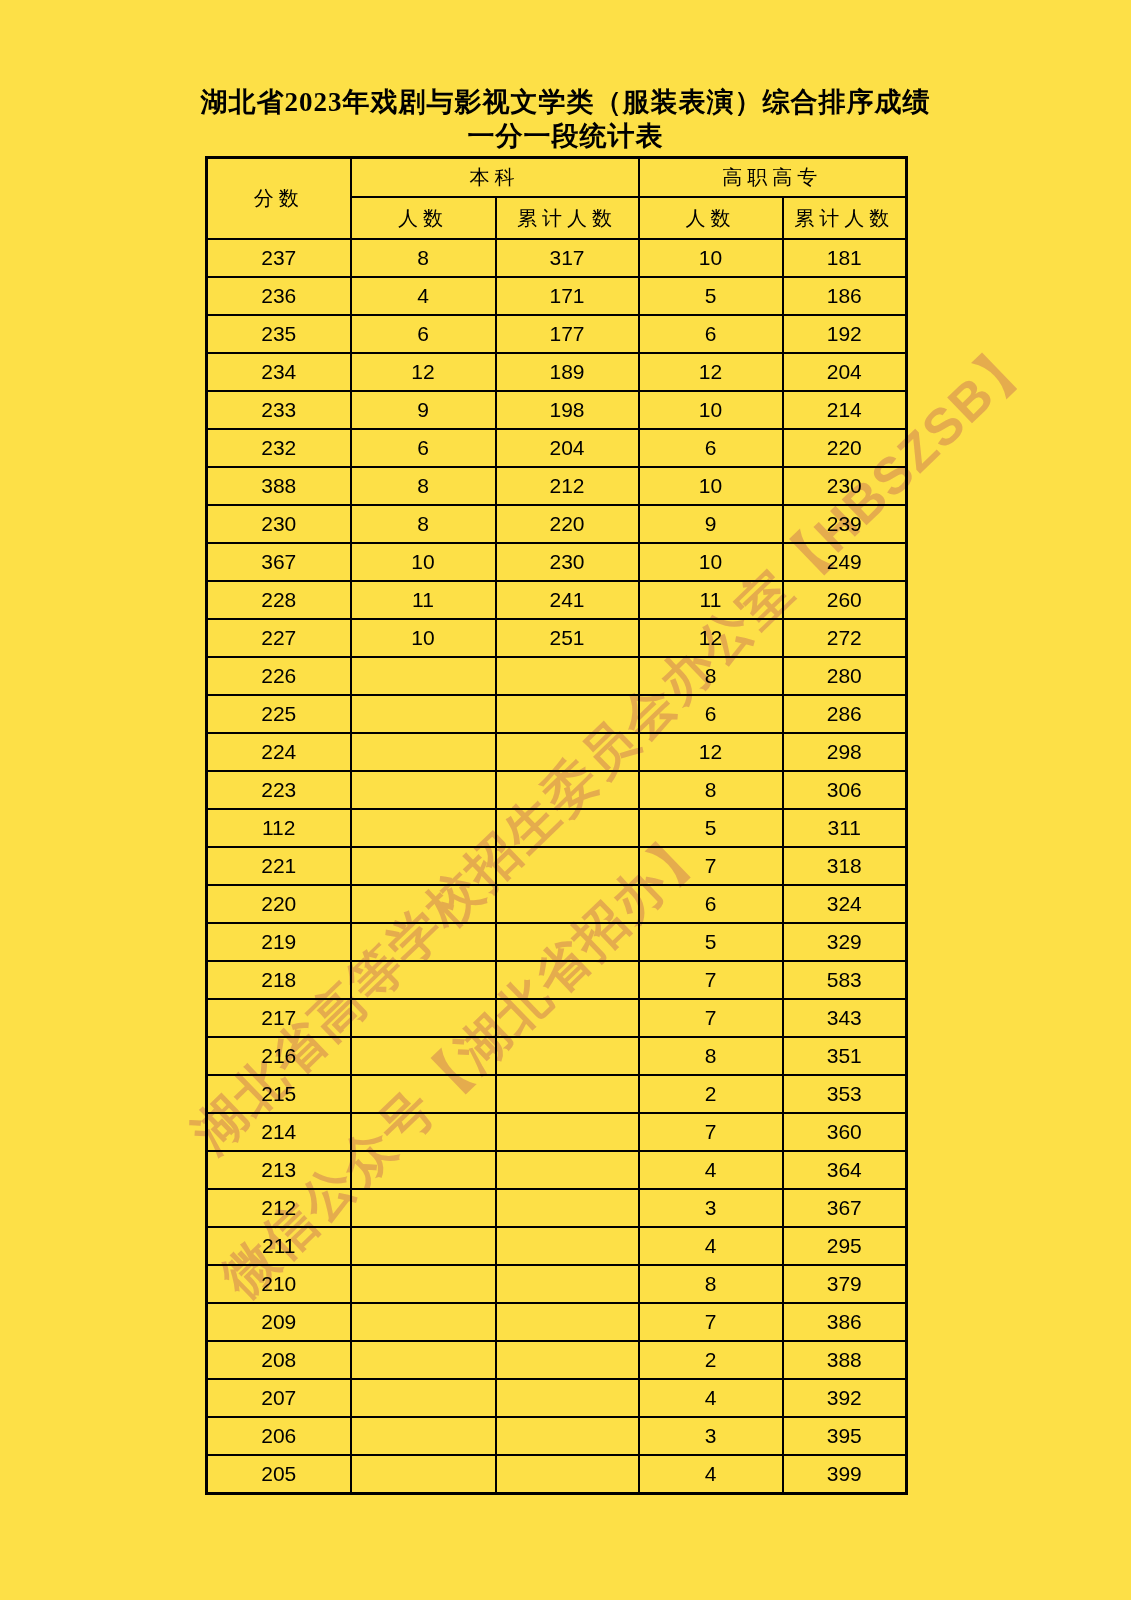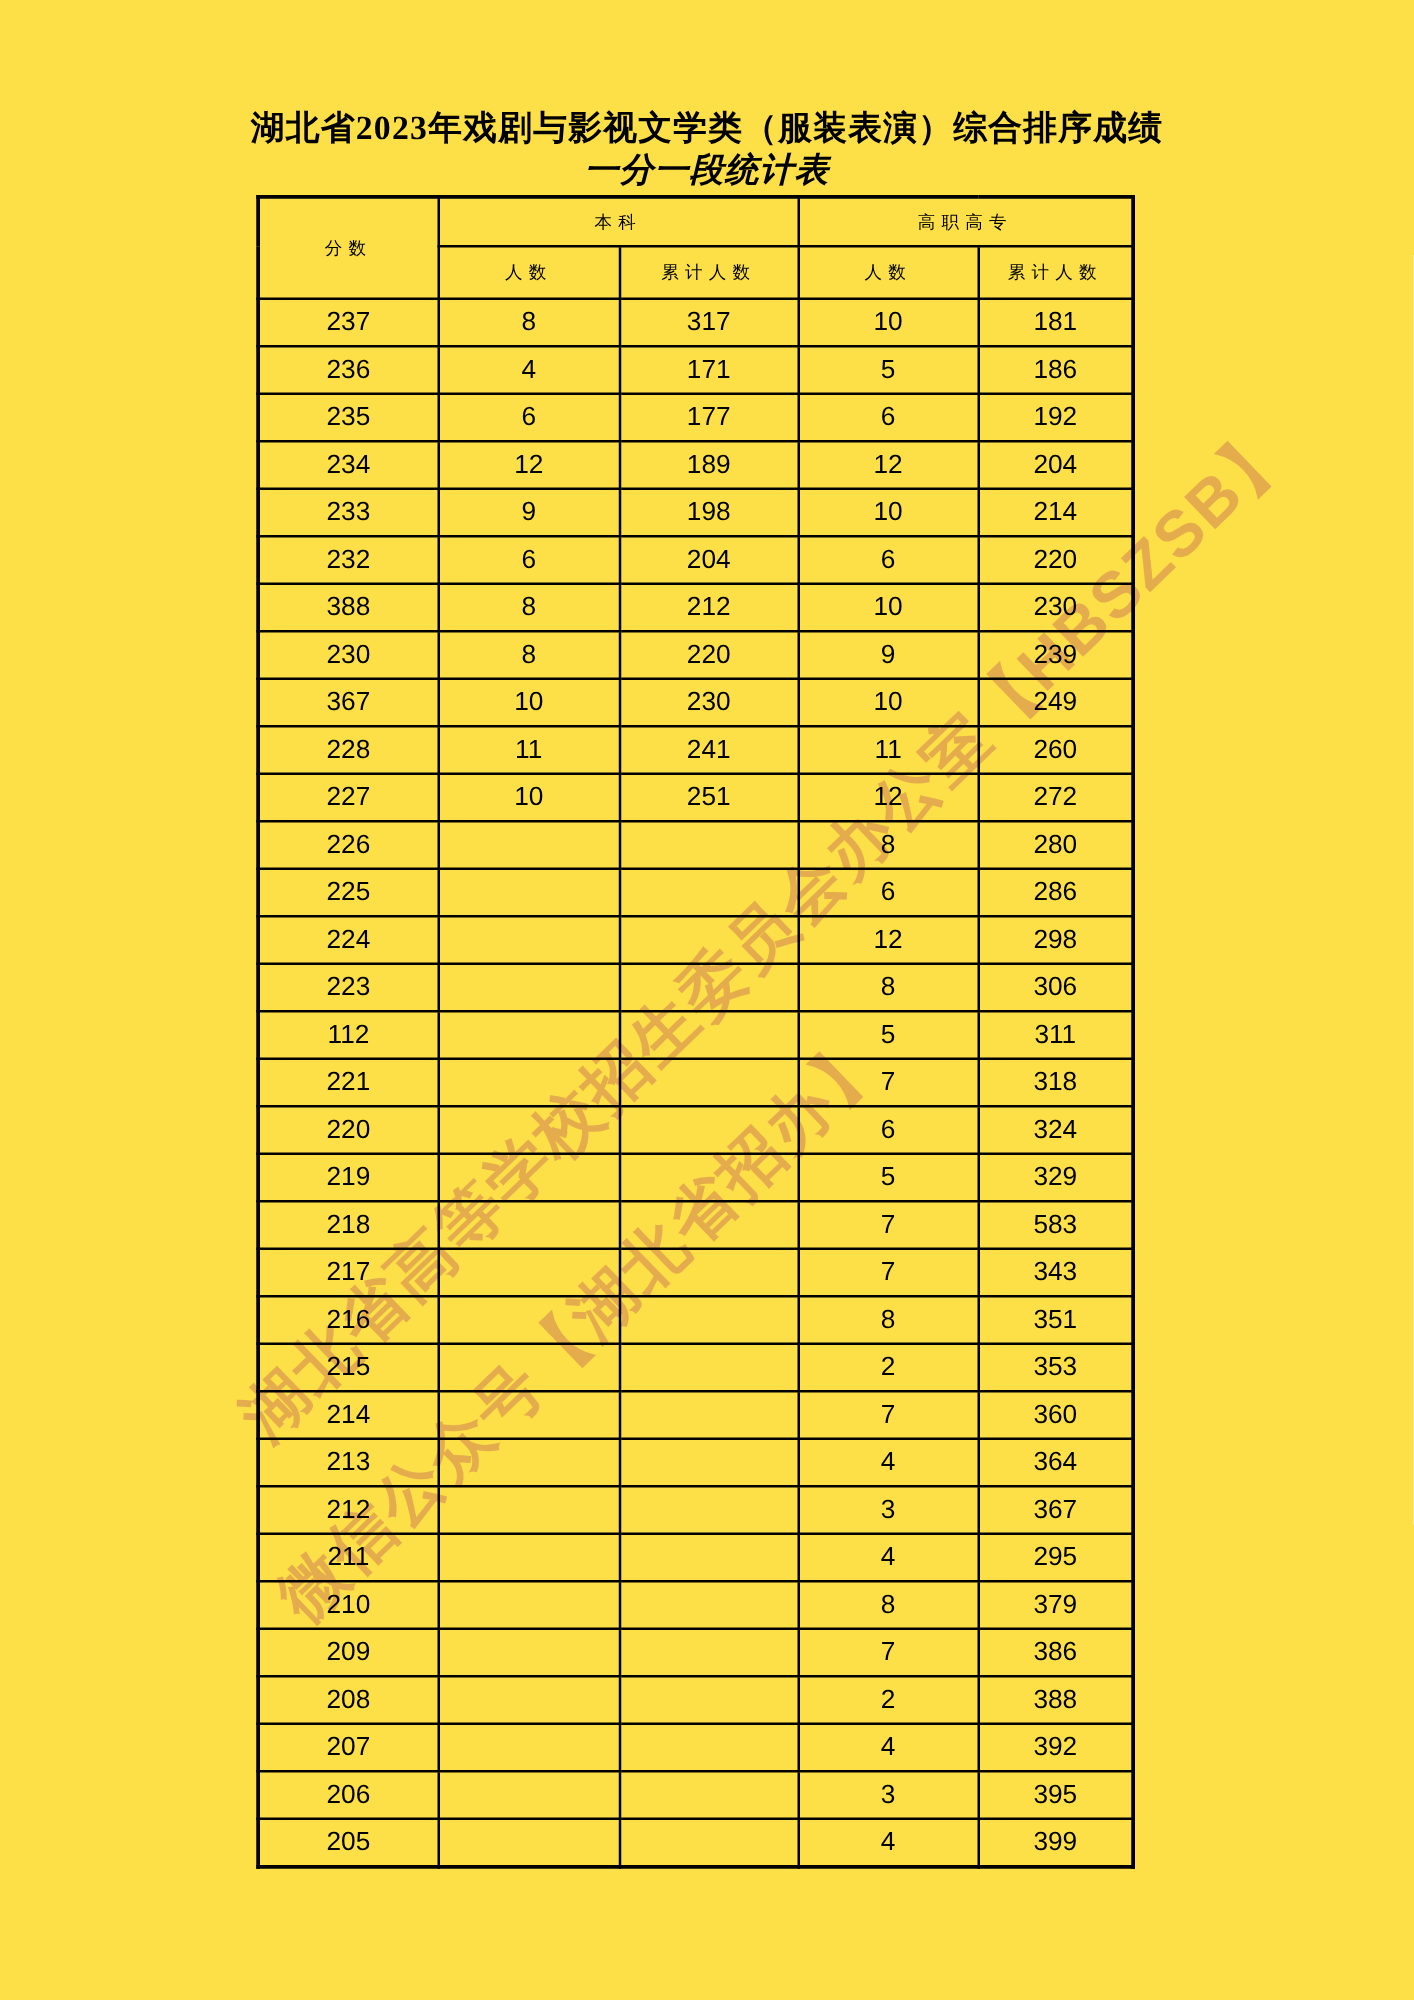--- a/index.html
+++ b/index.html
@@ -15,21 +15,21 @@
     position:absolute; left:0; width:1131px;
     text-align:center;
     font-family:"Liberation Serif", serif;
     font-weight:bold;
     font-size:27px;
     color:#000000;
     letter-spacing:1px;
     z-index:2;
   }
   #title-line-1 { top:84px; }
-  #title-line-2 { top:118px;font-style:italic; }
+  #title-line-2 { top:118px; }
 
   
   .watermark-line {
     position:absolute;
     z-index:0;
     white-space:nowrap;
     font-family:"Liberation Sans", sans-serif;
     font-weight:bold;
     color:rgba(193,94,88,0.40);
     transform-origin:left top;
@@ -50,21 +50,21 @@
   .score-table th, .score-table td {
     border:2px solid #000000;
     text-align:center;
     vertical-align:middle;
     padding:0;
     background:transparent;
   }
   .score-table { border:3px solid #000000; }
   .score-table th {
     font-weight:normal;
-    font-size:14px;
+    font-size:20px;
     letter-spacing:5px;
     font-family:"Liberation Serif", serif;
   }
   .score-table thead tr.group-row th { height:37px; }
   .score-table thead tr.label-row th { height:40px; }
   .score-table td {
     height:36px;
     line-height:36px;
     font-size:21px;
   }

